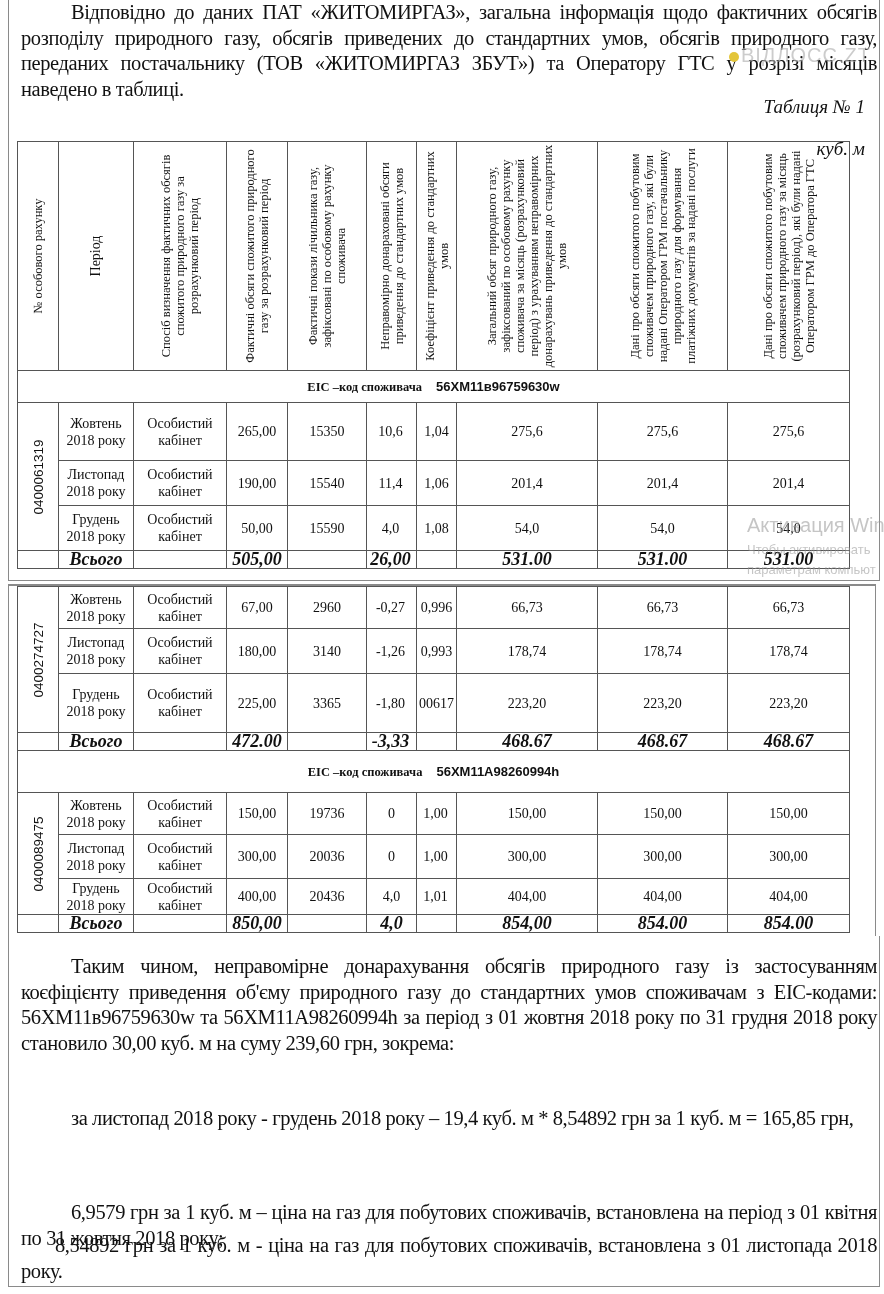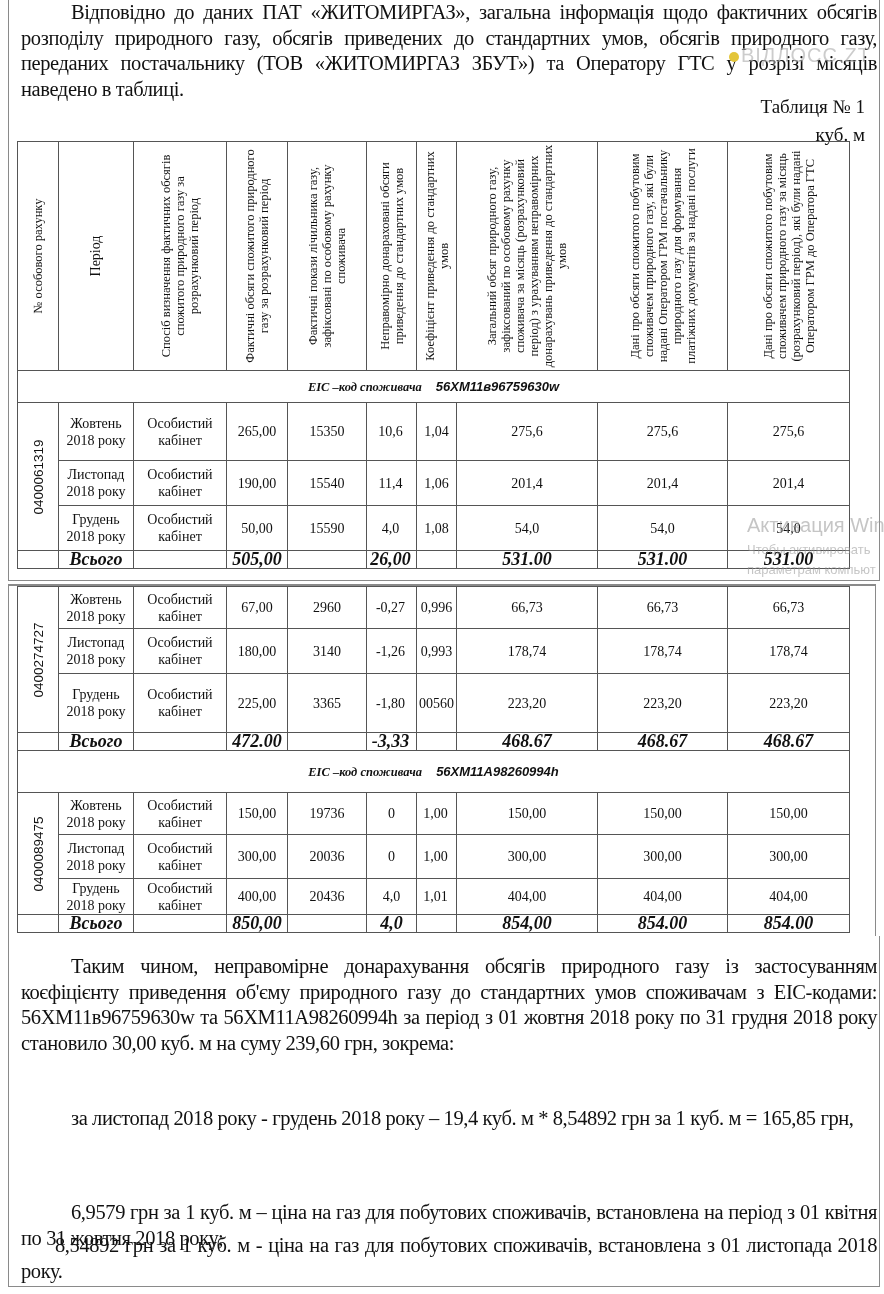--- a/index.html
+++ b/index.html
@@ -3,42 +3,42 @@
 <meta charset="utf-8">
 <style>
   html, body { margin:0; padding:0; background:#ffffff; }
   body { width:884px; height:1294px; position:relative; overflow:hidden; font-family:"Liberation Serif", serif; color:#111; }
   .frame { position:absolute; border-left:1px solid #8a8a8a; border-right:1px solid #8a8a8a; background:#fff; }
   #frame1 { left:8px; top:0; width:870px; height:580px; border-bottom:1px solid #8a8a8a; }
   #frame2 { left:8px; top:584px; width:866px; height:352px; border-top:2px solid #8a8a8a; }
   #frame3 { left:8px; top:936px; width:870px; height:350px; border-bottom:1px solid #8a8a8a; }
   .para { position:absolute; left:12px; width:856px; font-size:20.5px; line-height:25.5px; text-align:justify; letter-spacing:-0.4px; transform-origin:left top; }
   .para .indent { display:inline-block; width:50px; }
-  .caption { position:absolute; right:14px; font-size:19px; text-align:right; }
+  .caption { position:absolute; right:14px; font-size:19px; font-style:italic; text-align:right; }
   table.grid { position:absolute; border-collapse:collapse; table-layout:fixed; font-size:14px; }
   table.grid td { border:1px solid #555; text-align:center; vertical-align:middle; padding:0 2px; line-height:17px; }
   .vhead { height:228px; position:relative; }
   .vhead span { position:absolute; left:50%; top:50%; transform:translate(-50%,-50%) rotate(-90deg); width:220px; font-size:12.5px; line-height:14px; text-align:center; display:block; }
   .vacct { position:relative; }
   .vacct span { position:absolute; left:50%; top:50%; transform:translate(-50%,-50%) rotate(-90deg); font-family:"Liberation Sans", sans-serif; font-size:13.5px; white-space:nowrap; }
-  .eic { font-weight:bold; font-size:12.5px; text-align:center;font-style:italic; }
+  .eic { font-weight:bold; font-size:12.5px; text-align:center; }
   .eic .code { font-family:"Liberation Sans", sans-serif; font-size:13px; margin-left:14px; }
   .tot td { font-weight:bold; font-style:italic; font-size:18px; }
   .num-r { text-align:center; padding-right:4px !important; }
   .watermark { position:absolute; font-family:"Liberation Sans", sans-serif; color:rgba(150,150,150,0.55); white-space:nowrap; }
   .logo { position:absolute; right:8px; top:4px; font-family:"Liberation Sans", sans-serif; font-size:20px; color:rgba(170,170,170,0.6); letter-spacing:1px;margin-top:40px; }
   .logo-dot { display:inline-block; width:10px; height:10px; border-radius:50%; background:#e3c53a; margin-right:2px; }
 </style>
 </head>
 <body>
 
 <div class="frame" id="frame1">
   <div class="para" style="top:0px;"><span class="indent"></span><span>Відповідно до даних ПАТ «ЖИТОМИРГАЗ», загальна інформація щодо фактичних обсягів розподілу природного газу, обсягів приведених до стандартних умов, обсягів природного газу, переданих постачальнику (ТОВ «ЖИТОМИРГАЗ ЗБУТ») та Оператору ГТС у розрізі місяців наведено в таблиці.</span></div>
   <div class="caption" style="top:96px;">Таблиця № 1</div>
-  <div class="caption" style="top:124px;">куб. м</div>
+  <div class="caption" style="top:138px;">куб. м</div>
   <div class="logo"><span class="logo-dot"></span><span>ВІДЛОСС.ZT</span></div>
 
   <table class="grid" style="left:8px; top:141px; width:832px;">
     <colgroup>
       <col style="width:41px">
         <col style="width:75px">
         <col style="width:93px">
         <col style="width:61px">
         <col style="width:79px">
       <col style="width:50px">
@@ -178,21 +178,21 @@
       <td>178,74</td>
           <td>178,74</td>
           <td>178,74</td>
     </tr>
     <tr style="height:59px">
       <td>Грудень 2018 року</td>
           <td>Особистий кабінет</td>
       <td>225,00</td>
           <td>3365</td>
       <td class="num-r">-1,80</td>
-          <td>00560</td>
+          <td>00617</td>
       <td>223,20</td>
           <td>223,20</td>
           <td>223,20</td>
     </tr>
     <tr class="tot" style="height:18px">
       <td></td>
           <td>Всього</td>
           <td></td>
       <td>472.00</td>
           <td></td>

